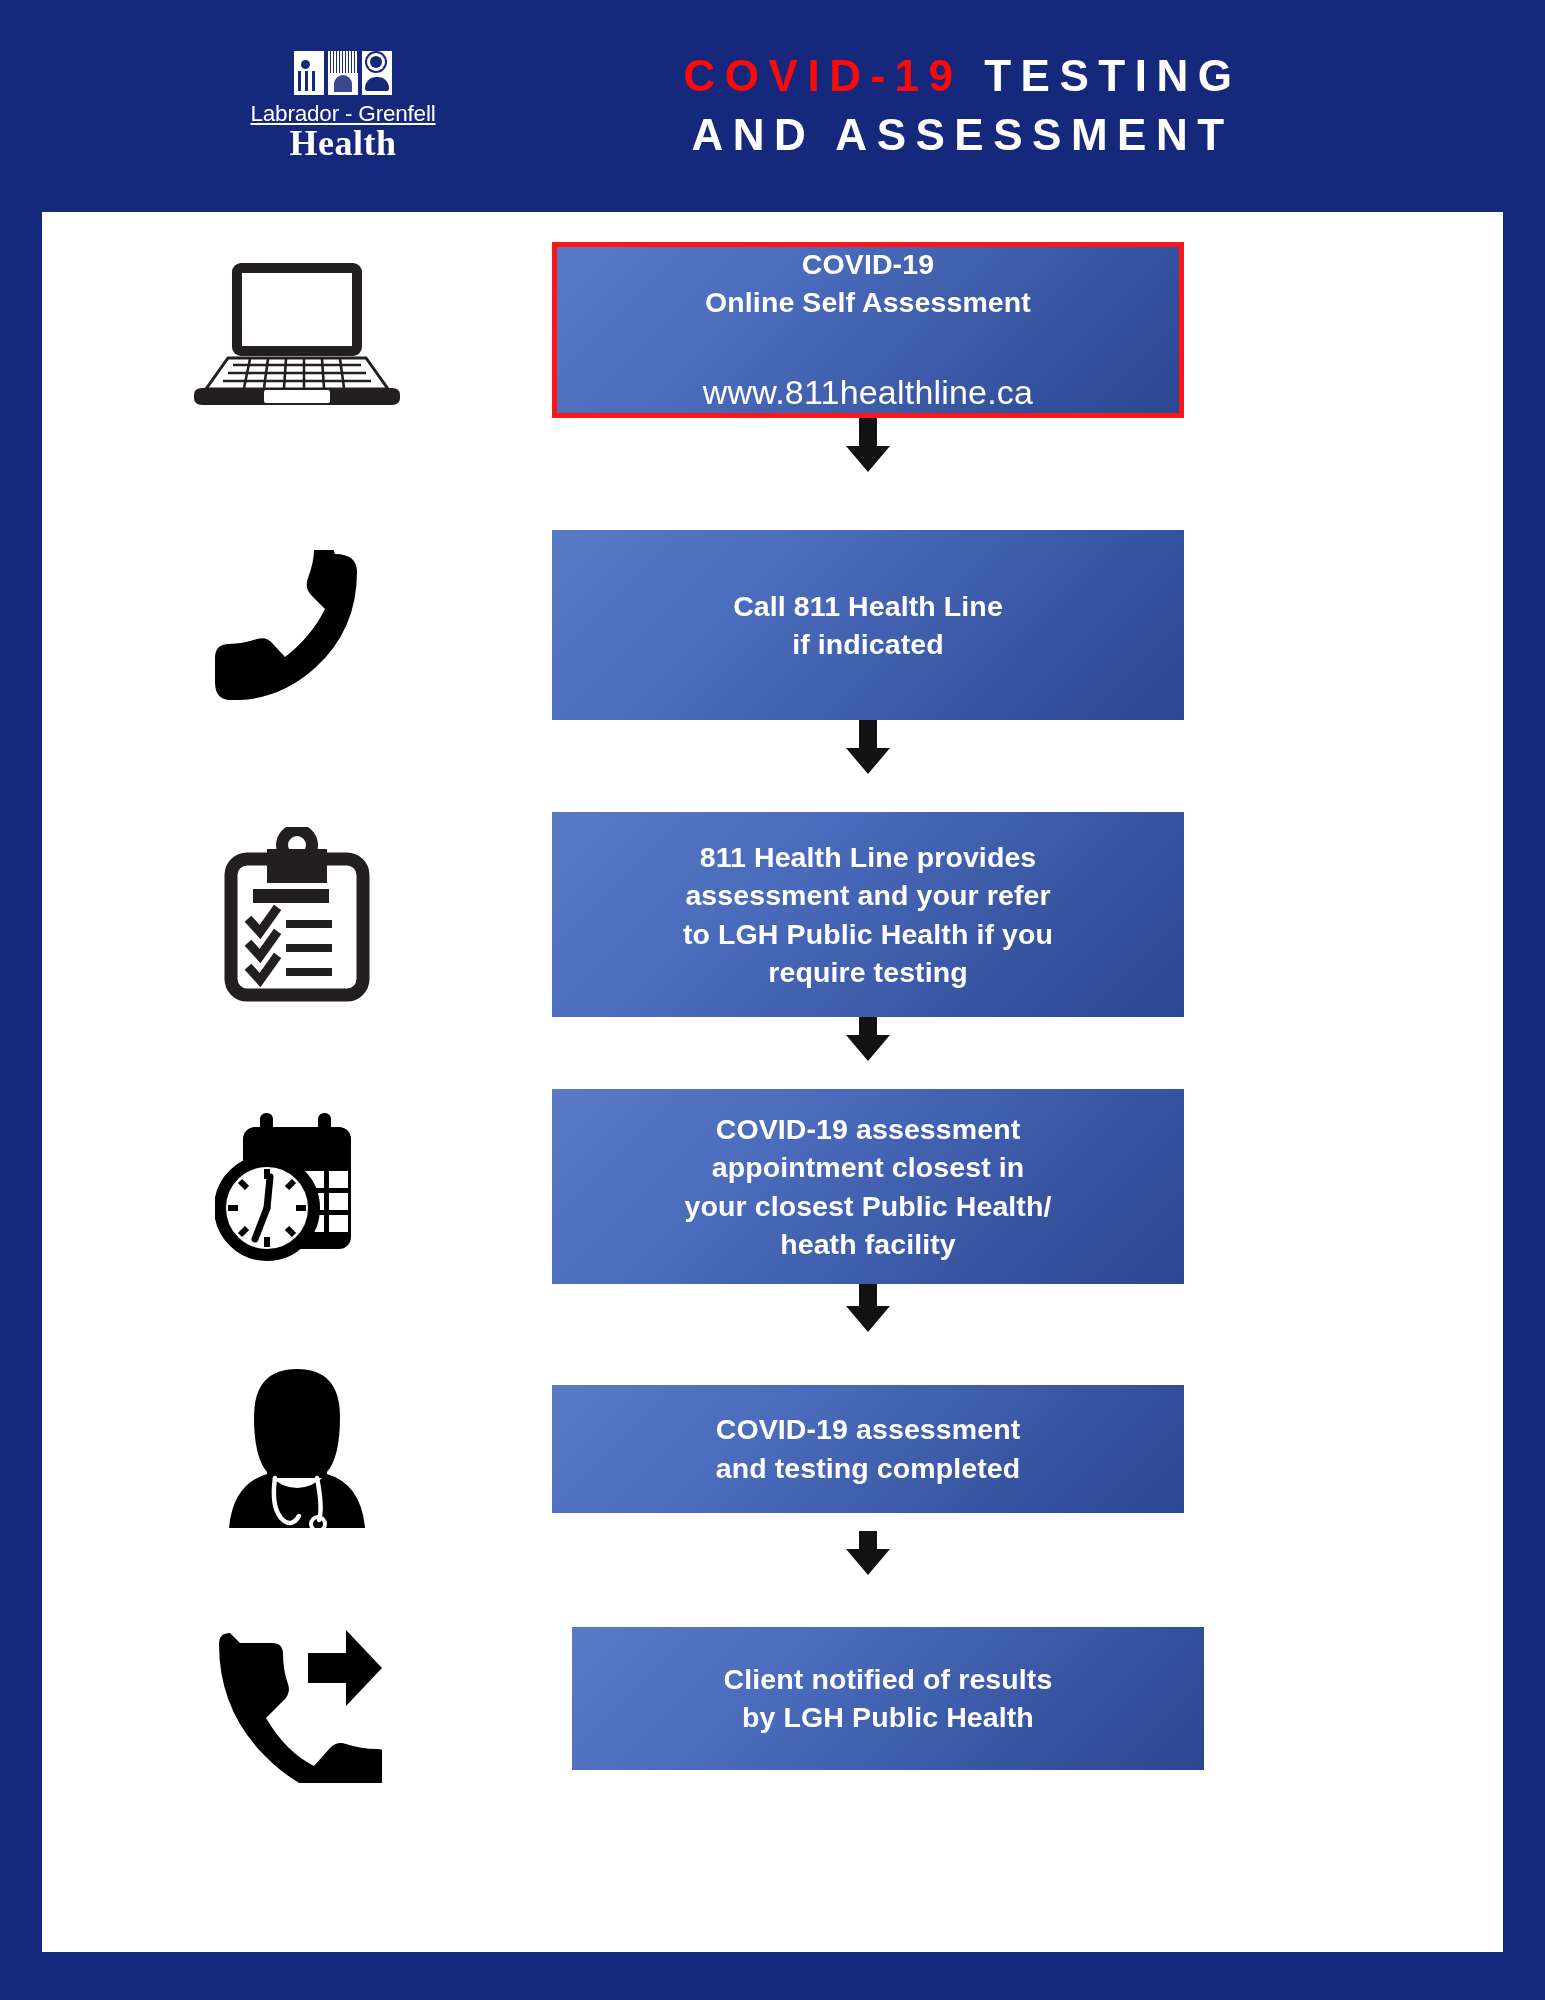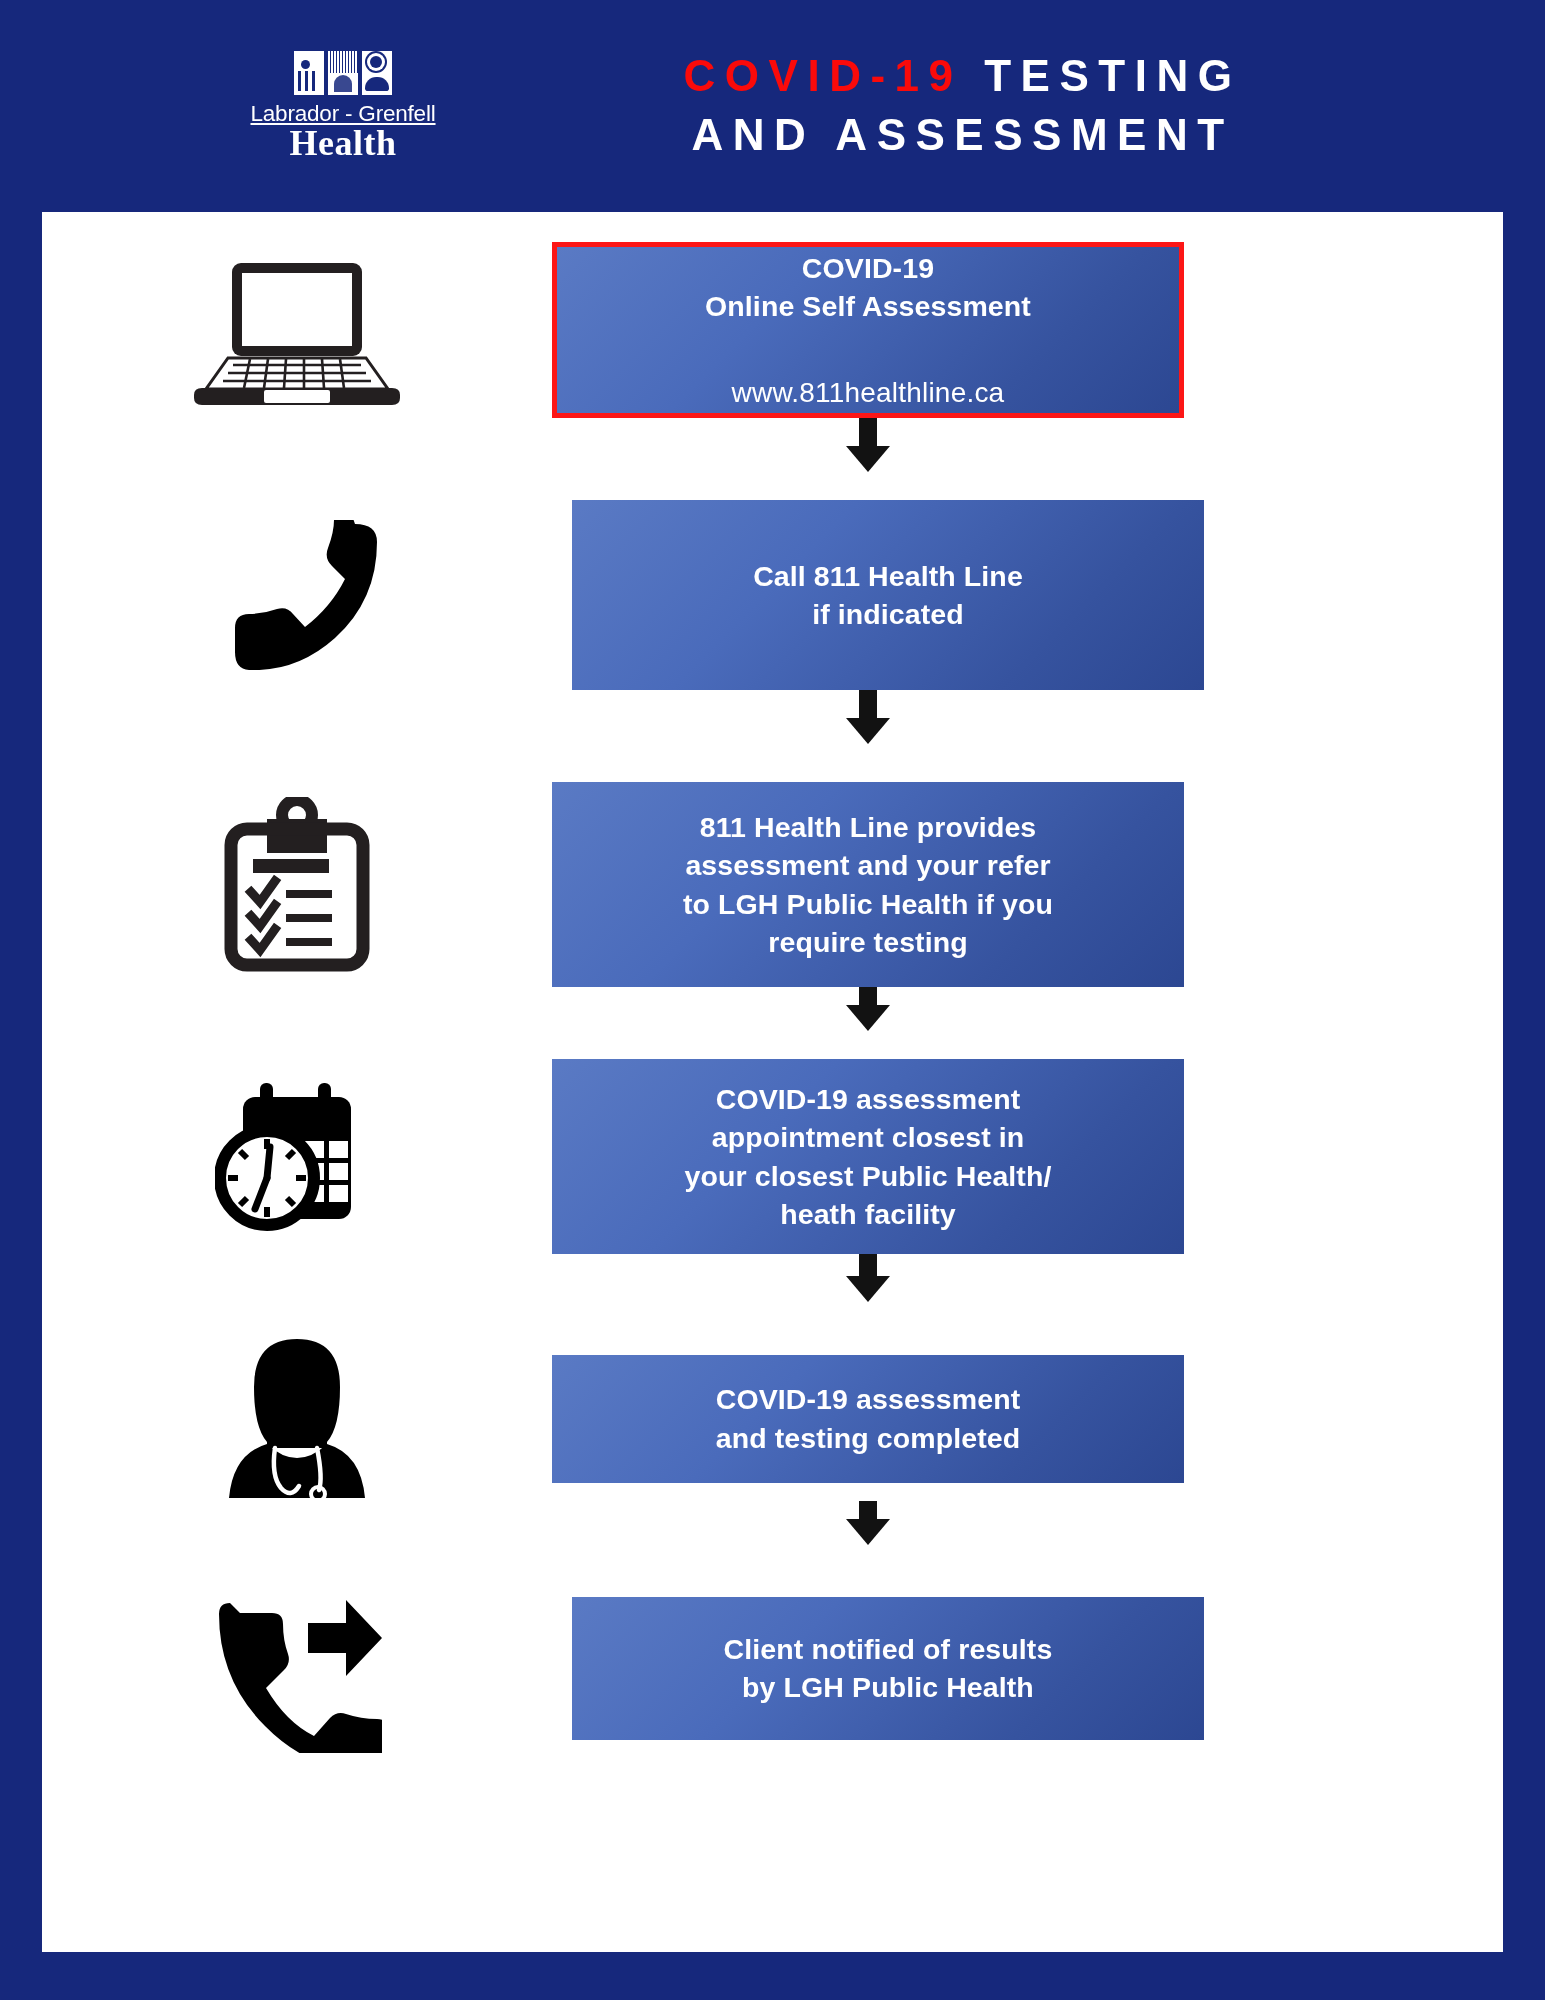--- a/index.html
+++ b/index.html
@@ -180,21 +180,21 @@
   }
   .step-box .ln {
     font-size: 28.5px;
     font-weight: 700;
     line-height: 1.35;
     letter-spacing: 0.1px;
     white-space: nowrap;
   }
   .step-box .ln.url {
     font-weight: 400;
-    font-size: 28px;
+    font-size: 34px;
     letter-spacing: 0.2px;
     margin-top: 48px;
   }
   .step-box.highlight {
     border: 5px solid #fc1616;
   }
 
   
   .arrow-row {
     display: flex;
@@ -294,21 +294,21 @@
         </div>
         <div class="arrow-row">
           <div class="arrow-spacer"></div>
           <div class="arrow-holder" style="height: 54px;">
             <div class="arrow" style="height: 54px;">
               <div class="shaft" style="height: 28px;"></div>
               <div class="head" style="top: 28px;"></div>
             </div>
           </div>
         </div>
-        <div class="row" style="margin-top: 28px; padding-left: 20px;">
+        <div class="row" style="margin-top: 58px;">
           <div class="icon-cell">
 <svg class="icon" width="165" height="150" viewBox="0 0 165 150">
   <path d="M120 4 q22 0 22 18 q0 58 -42 96 q-38 34 -86 32 q-14 -1 -14 -18 l0 -24 q0 -14 14 -14 q14 0 28 -5 q10 -3 16 5 l12 13 q26 -20 40 -48 l-13 -13 q-8 -8 -4 -18 q6 -16 6 -28 q0 -16 14 -16 Z" fill="#000000"></path>
 </svg>
 </div>
           <div class="box-cell">
             <div class="step-box" style="height: 190px;">
               <div class="ln">Call 811 Health Line</div>
               <div class="ln">if indicated</div>
             </div>

